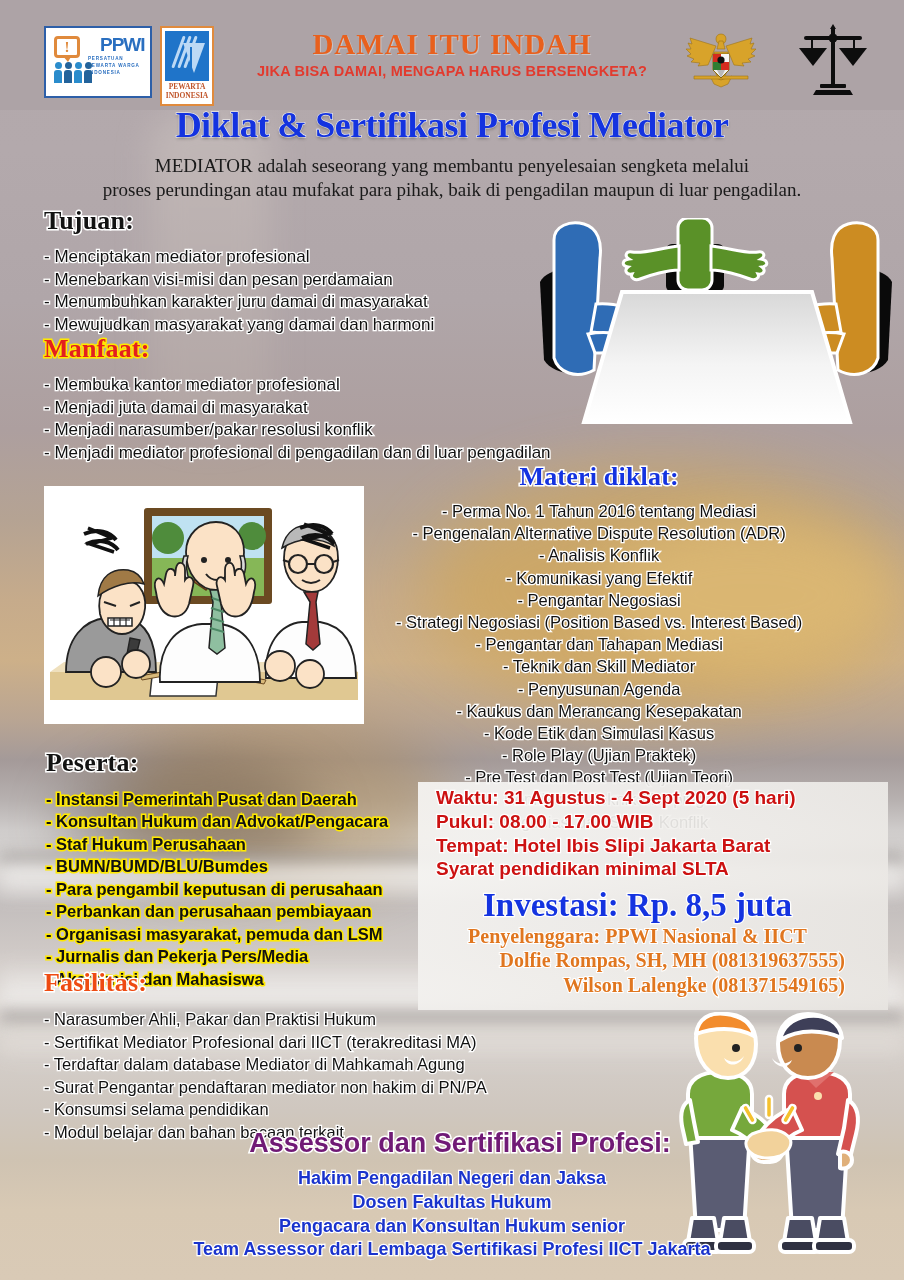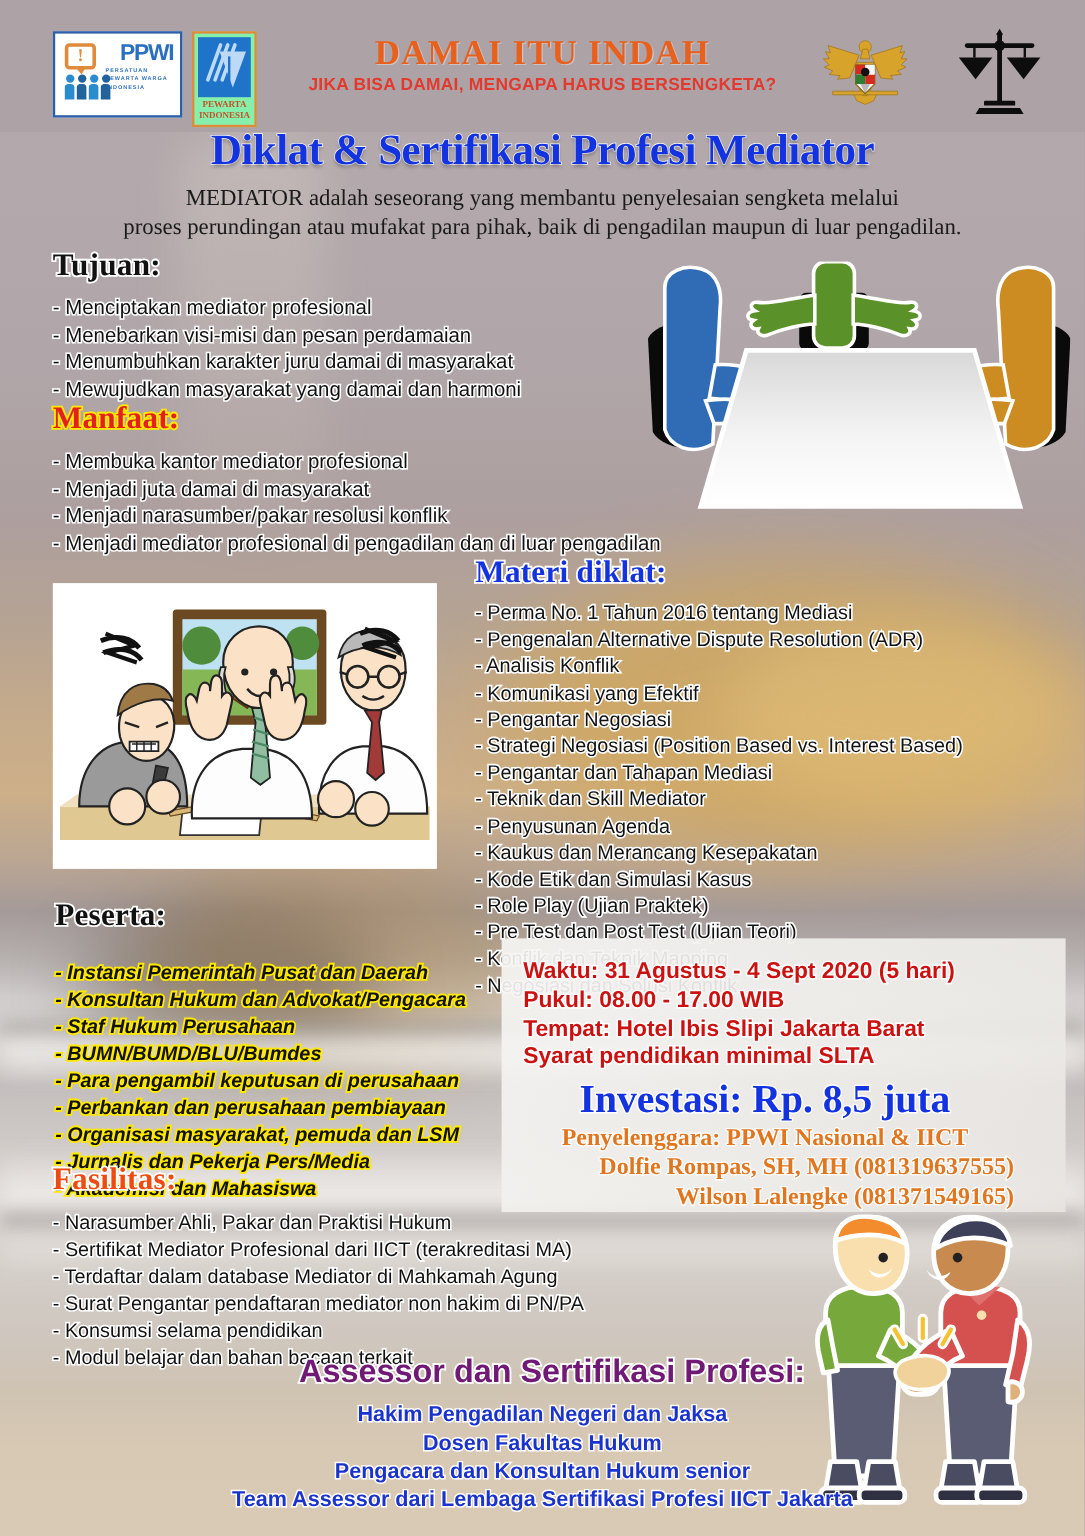--- a/index.html
+++ b/index.html
@@ -69,21 +69,21 @@
   }
   .ppwi-word{ position:absolute; left:50px; top:2px; font:bold 19px "Liberation Sans",sans-serif; color:#2a6fc0; letter-spacing:-1px;}
   .ppwi-sub{ position:absolute; left:38px; top:23px; width:58px; font-size:4.6px; line-height:1.55; letter-spacing:.8px; color:#2a6fc0; font-weight:bold;}
   .ppwi-people{ position:absolute; left:4px; top:30px; display:flex; gap:2px;}
   .ppwi-person{ width:8px; }
   .ppwi-head{ width:7px;height:7px;border-radius:50%;background:#2a8ccc;margin:0 auto;}
   .ppwi-body{ width:8px;height:13px;background:#2a8ccc;border-radius:3px 3px 0 0;margin-top:1px;}
   .ppwi-person.dark .ppwi-head,.ppwi-person.dark .ppwi-body{ background:#23639b;}
 
   .pewarta-logo{
-    width:54px; height:80px; background:#86efac; border:2px solid #e08a3c; position:relative;
+    width:54px; height:80px; background:#ffffff; border:2px solid #e08a3c; position:relative;
   }
   .pw-blue{ position:absolute; left:3px; top:3px; right:3px; height:50px; background:#1f74c9; overflow:hidden;}
   .pw-pen{ position:absolute; left:10px; top:4px; width:30px; height:44px;}
   .pw-stroke{ position:absolute; width:3px; height:34px; background:#bcd9f5; transform:rotate(20deg); border-radius:2px;}
   .pw-nib{ position:absolute; left:8px; top:8px; width:0;height:0; border-left:11px solid transparent; border-right:11px solid transparent; border-top:30px solid #bcd9f5; }
   .pw-nib2{ position:absolute; left:15px; top:12px; width:2px; height:26px; background:#1f74c9;}
   .pw-text{ position:absolute; left:0; right:0; top:54px; text-align:center; font:bold 7.5px "Liberation Serif",serif; color:#c0552a; line-height:1.25;}
 
   .head-titles{ position:absolute; left:0; right:0; top:28px; text-align:center;}
   .damai{
@@ -125,41 +125,41 @@
   .list div{ white-space:nowrap; }
   .list.outlined div{ -webkit-text-stroke:2.6px #ffffff; paint-order:stroke fill; }
   .list.yellow div{ color:#111; -webkit-text-stroke:3px #ffe900; paint-order:stroke fill; font-weight:bold;}
 
   
   #sec-tujuan{ position:absolute; left:44px; top:206px; }
   #sec-tujuan .list{ margin-top:10px; }
   #sec-manfaat{ position:absolute; left:44px; top:334px; }
   #sec-manfaat .list{ margin-top:10px; }
 
-  #sec-materi{ position:absolute; left:396px; top:462px; }
+  #sec-materi{ position:absolute; left:396px; top:462px;text-align:center; }
   #sec-materi .list{ margin-top:8px; font-size:16.5px; line-height:1.345; }
 
   #cartoon{
     position:absolute; left:44px; top:486px; width:320px; height:238px;
     background:#fff; overflow:hidden;
   }
 
   #sec-peserta{ position:absolute; left:46px; top:748px; }
-  #sec-peserta .list{ margin-top:22px; font-size:16.5px; line-height:1.36;font-style:italic; }
+  #sec-peserta .list{ margin-top:10px; font-size:16.5px; line-height:1.36; }
 
   #sec-fasilitas{ position:absolute; left:44px; top:968px; }
   #sec-fasilitas .list{ margin-top:10px; font-size:16.5px; line-height:1.37; }
 
   
   #event-panel{
     position:absolute; left:418px; top:782px; width:470px; height:228px;
     background:linear-gradient(135deg,#f7f6f4 0%,#efedea 55%,#e8e5e1 100%);
     opacity:.92;
   }
-  #event-content{ position:absolute; left:418px; top:786px; width:439px;margin-top:12px; }
+  #event-content{ position:absolute; left:418px; top:786px; width:439px; }
   .evt-line{
     font:bold 19px/1.25 "Liberation Sans", sans-serif; color:#cc1111;
     -webkit-text-stroke:2.4px #ffffff; paint-order:stroke fill; padding-left:18px;
   }
   .invest{
     margin-top:6px; text-align:center;
     font:bold 33px "Liberation Serif", serif; color:#1433e0;
     -webkit-text-stroke:2.4px #ffffff; paint-order:stroke fill;
   }
   .org-line{

